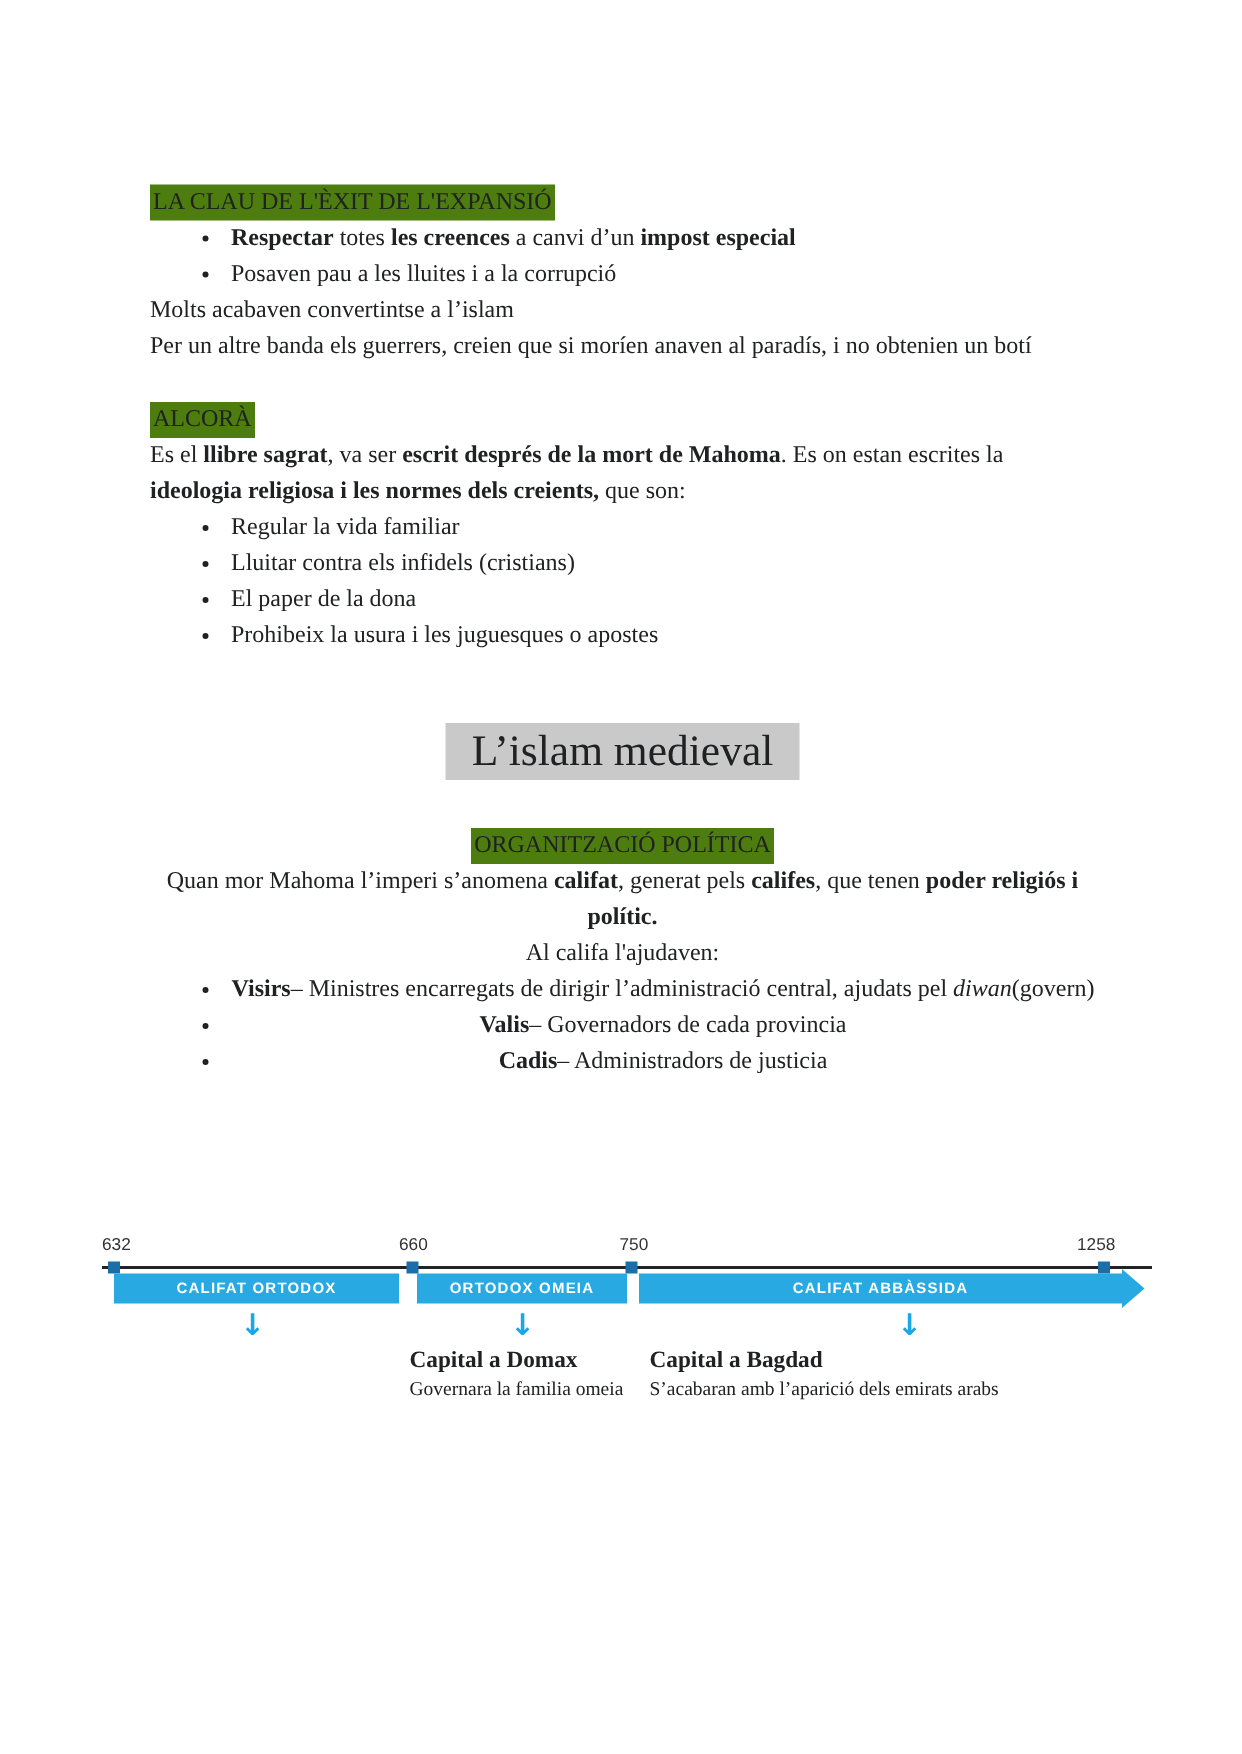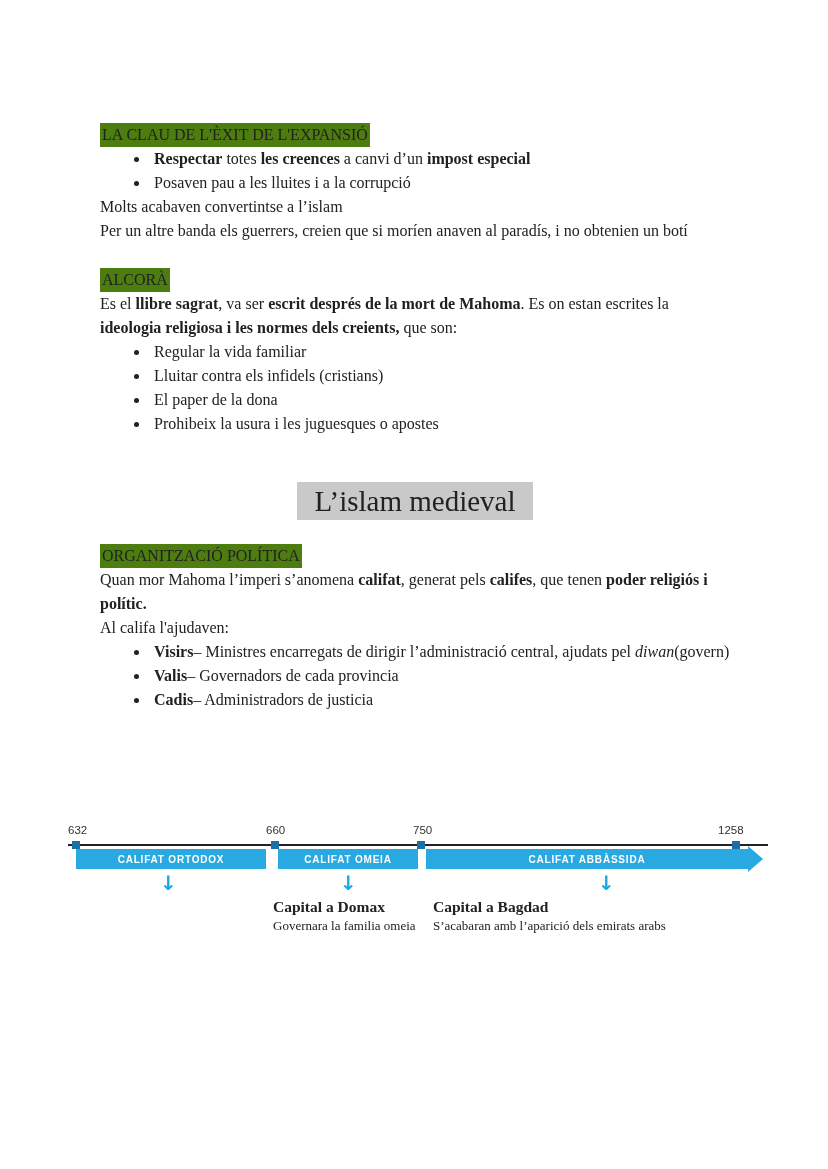--- a/index.html
+++ b/index.html
@@ -26,21 +26,21 @@
   i { font-style:italic; }
 
   .sec-gap { margin-top:25px; }
 
   .title-wrap { text-align:center; margin-top:46px; }
   .main-title {
     display:inline-block;
     font-size:29px; line-height:38px; font-weight:normal;
     background:#c9c9c9; padding:0 17px;
   }
-  .after-title { margin-top:24px; }
+  .after-title { margin-top:32px;text-align:center; }
 
   
   .timeline { position:absolute; left:68px; top:824px; width:700px; }
   .tl-dates {
     position:relative; height:16px;
     font-family:"Liberation Sans", sans-serif;
     font-size:11.5px; color:#333;
   }
   .tl-date { position:absolute; top:0; }
   .tl-line { position:relative; height:2px; background:#232323; margin-top:4px; }
@@ -125,21 +125,21 @@
 
   <div class="tl-line">
     <span class="tl-marker" style="left:4px"></span>
     <span class="tl-marker" style="left:203px"></span>
     <span class="tl-marker" style="left:349px"></span>
     <span class="tl-marker" style="left:664px"></span>
   </div>
 
   <div class="tl-bar">
     <div class="tl-seg" style="left:8px; width:190px">CALIFAT ORTODOX</div>
-    <div class="tl-seg" style="left:210px; width:140px">CALIFAT OMEIA</div>
+    <div class="tl-seg" style="left:210px; width:140px">ORTODOX OMEIA</div>
     <div class="tl-seg last" style="left:358px; width:322px">CALIFAT ABBÀSSIDA</div>
   </div>
 
   <div class="tl-arrows">
     <span class="tl-arrow" style="left:92px">↓</span>
     <span class="tl-arrow" style="left:272px">↓</span>
     <span class="tl-arrow" style="left:530px">↓</span>
   </div>
 
   <div class="tl-caps">

